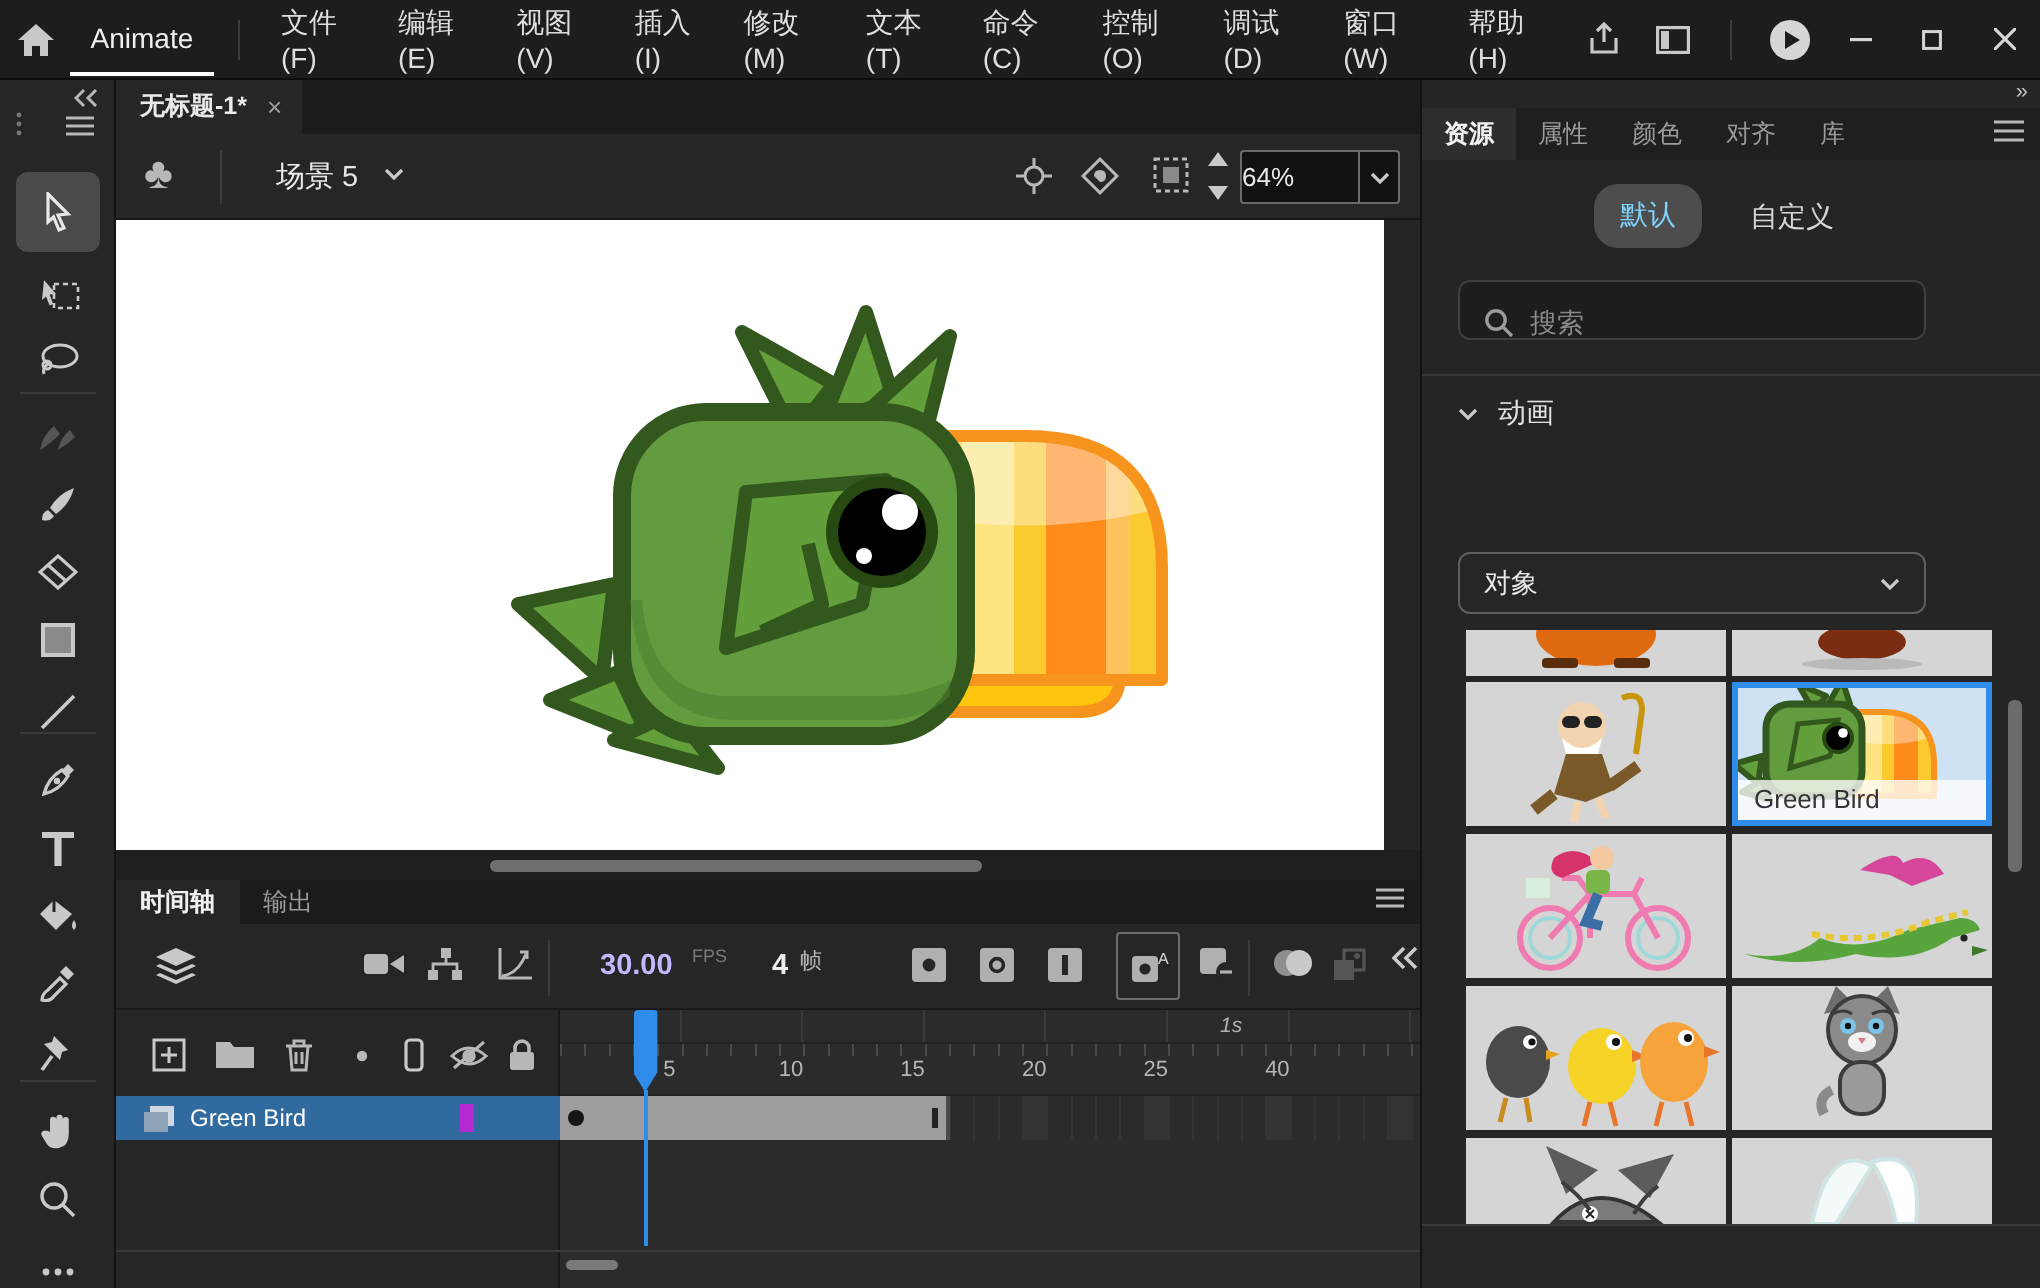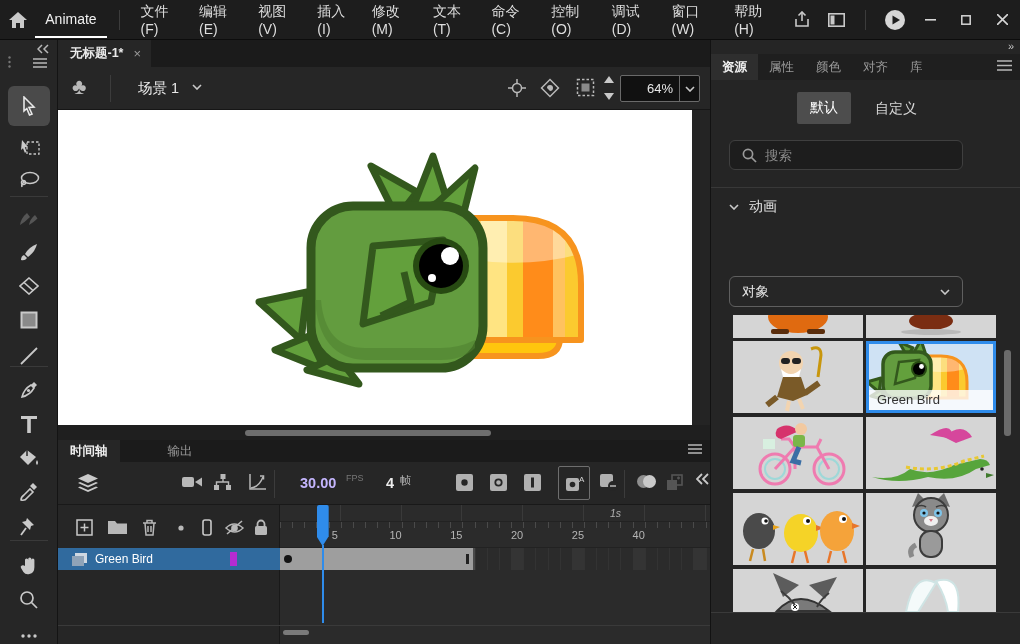--- a/index.html
+++ b/index.html
@@ -30,32 +30,32 @@
   .doc-tab { height:27px; padding:0 10px 0 12px; background:#262626; display:flex; align-items:center; gap:10px; }
   .doc-tab-title { font-size:12.5px; font-weight:bold; color:#eaeaea; }
   .doc-tab-close { font-size:13px; color:#9a9a9a; }
 
   
   .scenebar { position:absolute; left:58px; top:67px; width:652px; height:43px; background:#262626; border-bottom:1px solid #161616; }
   .clover { position:absolute; left:14px; top:7px; font-size:22px; color:#b8b8b8; }
   .sb-div { position:absolute; left:52px; top:8px; width:1px; height:27px; background:#3c3c3c; }
   .scene-name { position:absolute; left:80px; top:12px; font-size:14.5px; color:#e8e8e8; }
   .zoom-box { position:absolute; left:562px; top:8px; width:80px; height:27px; border:1px solid #6a6a6a; border-radius:2px; background:#111; display:flex; align-items:center; }
-  .zoom-val { flex:1; text-align:right; padding-right:6px; font-size:13px; color:#e8e8e8; }
+  .zoom-val { flex:1; text-align:left; padding-right:6px; font-size:13px; color:#e8e8e8; }
   .zoom-chev { width:20px; height:100%; border-left:1px solid #6a6a6a; display:flex; align-items:center; justify-content:center; }
 
   
   .stage-wrap { position:absolute; left:58px; top:110px; width:652px; height:315px; background:#242424; }
   .stage { position:absolute; left:0; top:0; width:634px; height:315px; background:#ffffff; }
   .hscroll { position:absolute; left:58px; top:425px; width:652px; height:15px; background:#1f1f1f; }
   .hscroll-thumb { position:absolute; left:187px; top:5px; width:246px; height:6px; background:#6f6f6f; border-radius:3px; }
 
   
   .timeline { position:absolute; left:58px; top:440px; width:652px; height:204px; background:#262626; }
-  .tl-tabs { position:absolute; left:0; top:0; width:652px; height:22px; background:#1b1b1b; display:flex;gap:36px; }
+  .tl-tabs { position:absolute; left:0; top:0; width:652px; height:22px; background:#1b1b1b; display:flex; }
   .tl-tab { height:22px; padding:0 12px; display:flex; align-items:center; font-size:12.5px; color:#9a9a9a; }
   .tl-tab.active { background:#262626; color:#f0f0f0; font-weight:bold; }
   .tl-menu { position:absolute; right:8px; top:4px; }
   .tl-toolbar { position:absolute; left:0; top:22px; width:652px; height:43px; border-bottom:1px solid #191919; }
   .ti { position:absolute; top:12px; }
   .tl-vdiv { position:absolute; top:8px; width:1px; height:28px; background:#3c3c3c; }
   .fps-val { position:absolute; left:242px; top:13px; font-size:14.5px; font-weight:bold; color:#c4b5fd; }
   .fps-unit { position:absolute; left:288px; top:11px; font-size:9px; color:#777; }
   .fr-val { position:absolute; left:328px; top:13px; font-size:14.5px; font-weight:bold; color:#ececec; }
   .fr-unit { position:absolute; left:342px; top:11px; font-size:11px; color:#b5b5b5; }
@@ -87,23 +87,23 @@
   .tl-hscroll-line { position:absolute; left:0; top:185px; width:652px; height:1px; background:#3a3a3a; }
   .tl-hthumb { position:absolute; left:225px; top:190px; width:26px; height:5px; background:#7a7a7a; border-radius:2.5px; }
 
   
   .rpanel { position:absolute; left:710px; top:40px; width:310px; height:604px; background:#252525; border-left:1px solid #121212; }
   .rp-collapse { position:absolute; right:6px; top:0px; font-size:11px; color:#c5c5c5; }
   .rp-tabs { position:absolute; left:0; top:14px; width:310px; height:26px; background:#1f1f1f; display:flex;text-align:right; }
   .rp-tab { height:26px; padding:0 11px; display:flex; align-items:center; font-size:12.5px; color:#9a9a9a; }
   .rp-tab.active { background:#2e2e2e; color:#f2f2f2; font-weight:bold; }
   .rp-menu { position:absolute; right:8px; top:20px; }
-  .mode-pill { position:absolute; left:86px; top:52px; width:54px; height:32px; background:#4d4d4d; border-radius:2px; display:flex; align-items:center; justify-content:center; font-size:14px; color:#ffffff; }
+  .mode-pill { position:absolute; left:86px; top:52px; width:54px; height:32px; background:#4d4d4d; border-radius:12px; display:flex; align-items:center; justify-content:center; font-size:14px; color:#7dd3fc; }
   .mode-custom { position:absolute; left:164px; top:60px; font-size:14px; color:#d6d6d6; }
-  .search-box { position:absolute; left:18px; top:100px; width:234px; height:30px; background:#1d1d1d; border:1px solid #3f3f3f; border-radius:6px; display:flex; align-items:center; }
+  .search-box { position:absolute; left:18px; top:100px; width:234px; height:30px; background:#1d1d1d; border:1px solid #3f3f3f; border-radius:6px; display:flex; align-items:flex-end; }
   .search-box input { background:transparent; border:none; outline:none; color:#dcdcdc; font-size:13.5px; font-family:"Liberation Sans",sans-serif; width:170px; }
   .search-box input::placeholder { color:#8a8a8a; }
   .rp-div { position:absolute; left:0; top:147px; width:310px; height:1px; background:#383838; }
   .sect-head { position:absolute; left:18px; top:158px; display:flex; align-items:center; gap:10px; font-size:14px; color:#e2e2e2; }
   .dd { position:absolute; left:18px; width:234px; height:31px; border:1px solid #5f5f5f; border-radius:6px; display:flex; align-items:center; justify-content:space-between; padding:0 12px; font-size:13.5px; color:#e8e8e8; background:#262626; }
   .grid-cell { position:absolute; background:#d5d5d5; overflow:hidden; }
   .grid-cell.selected { border:3px solid #2f8ceb; background:#cfe2f4; }
   .asset-label { position:absolute; left:0; bottom:0; width:100%; height:20px; background:rgba(255,255,255,0.78); color:#333; font-size:13px; line-height:20px; padding-left:8px; }
   .rp-scroll { position:absolute; left:293px; top:310px; width:7px; height:86px; background:#6b6b6b; border-radius:3px; }
   .rp-footer { position:absolute; left:0; top:572px; width:310px; height:32px; background:#262626; border-top:1px solid #3a3a3a; }
@@ -292,21 +292,21 @@
 <div class="doc-tabbar">
   <div class="doc-tab">
     <span class="doc-tab-title">无标题-1*</span>
     <span class="doc-tab-close">×</span>
   </div>
 </div>
 
 <div class="scenebar">
   <span class="clover">♣</span>
   <div class="sb-div"></div>
-  <span class="scene-name">场景 1</span>
+  <span class="scene-name">场景 5</span>
   <span class="abs" style="left:134px;top:17px;">
     <svg width="10" height="6" viewBox="0 0 10 6" fill="none" stroke="#c9c9c9" stroke-width="1.6">
         <path d="M1 1 L5 5 L9 1"></path>
       </svg>
   </span>
   <span class="abs" style="left:450px;top:12px;">
     <svg width="18" height="18" viewBox="0 0 18 18" fill="none" stroke="#b8b8b8" stroke-width="1.5">
         <circle cx="9" cy="9" r="4.5"></circle>
         <path d="M9 0 V5 M9 13 V18 M0 9 H5 M13 9 H18"></path>
       </svg>

